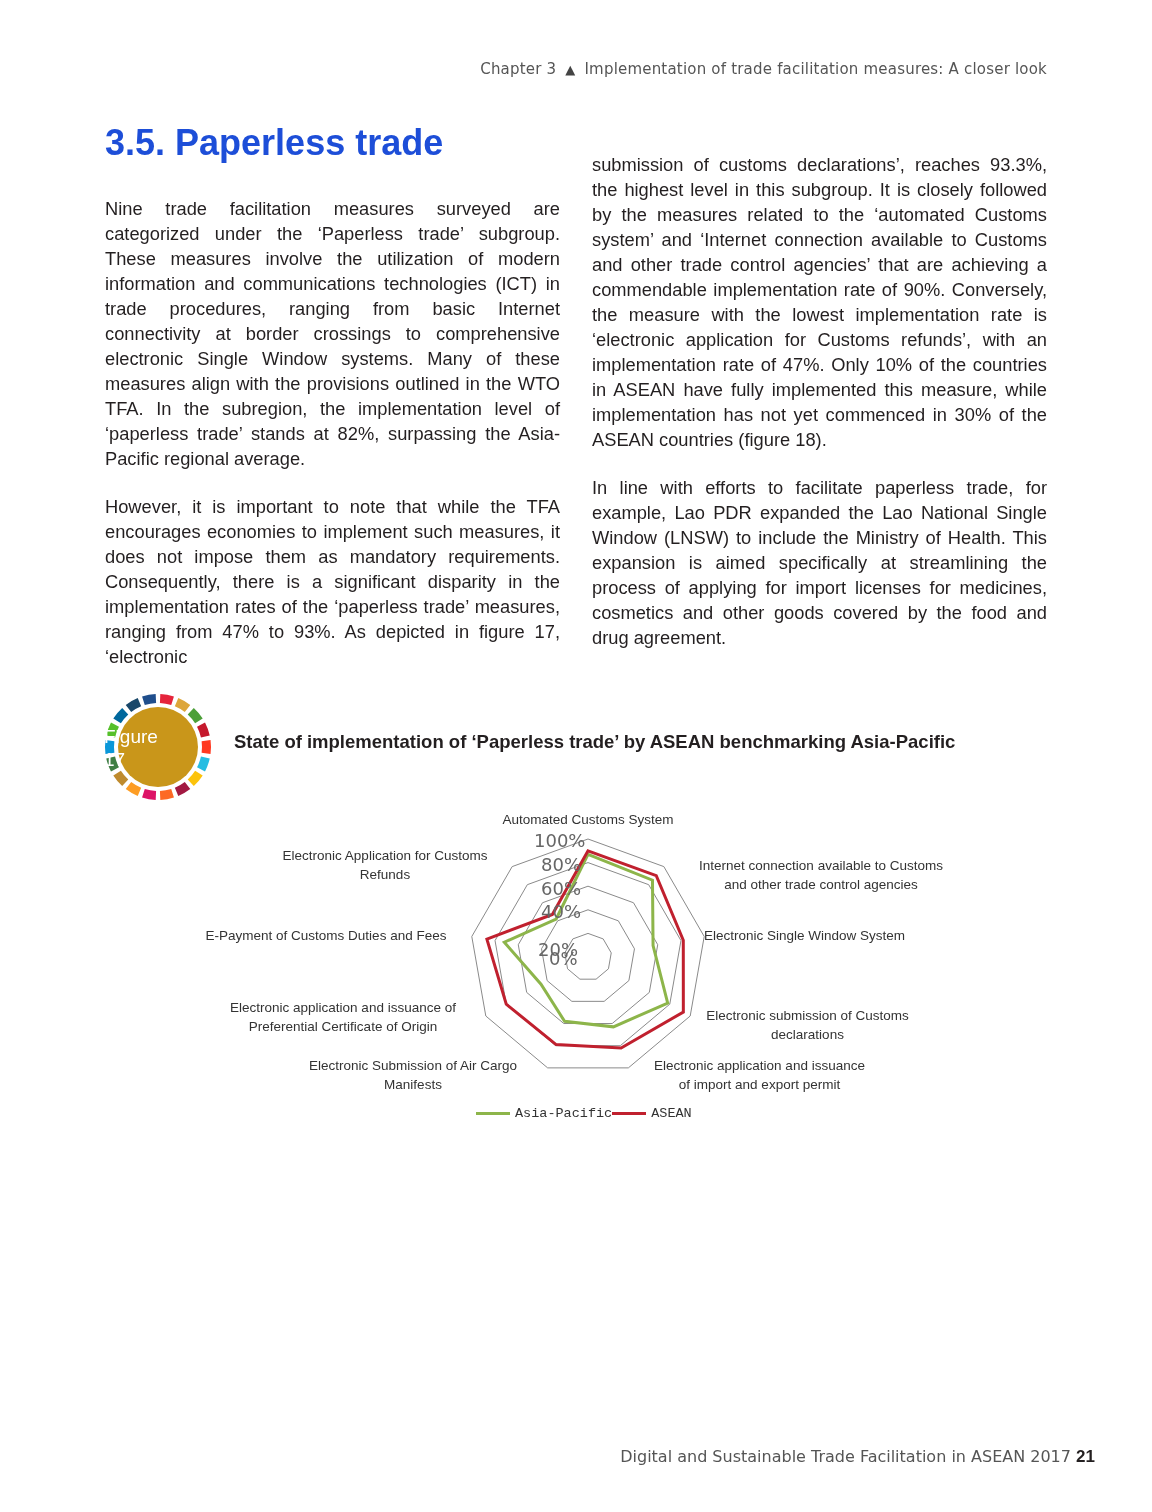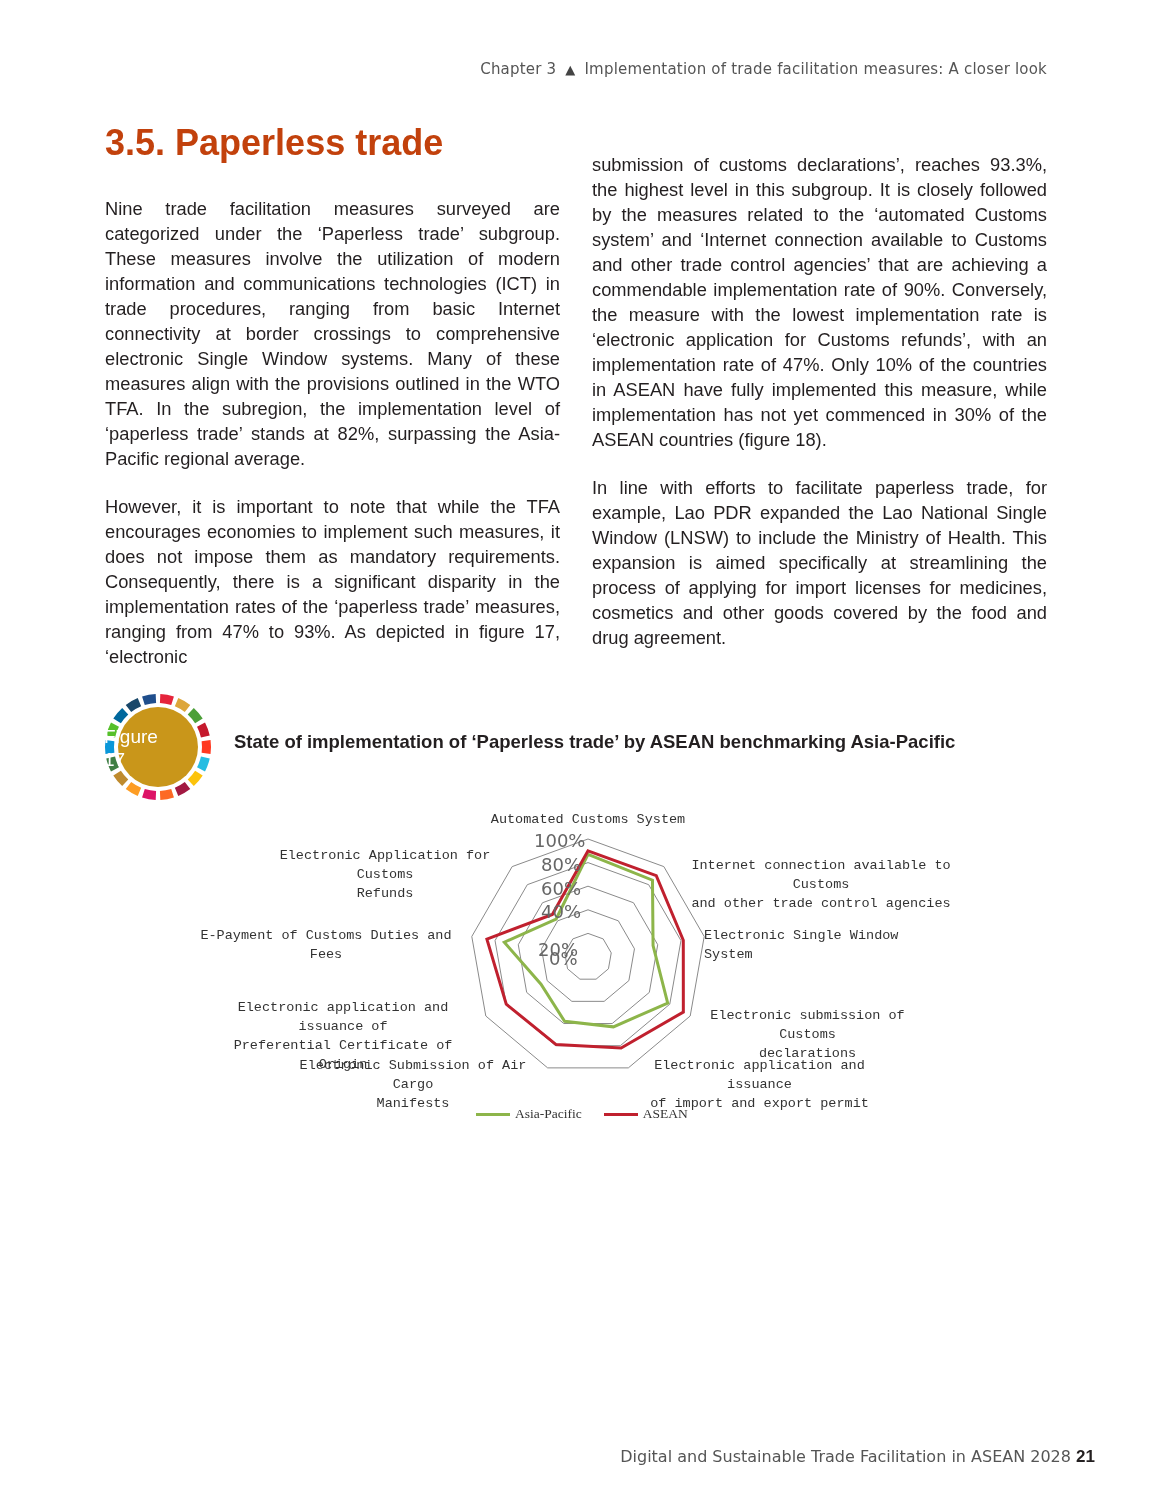--- a/index.html
+++ b/index.html
@@ -3,30 +3,30 @@
 <meta charset="utf-8">
 <style>
   html, body { margin: 0; padding: 0; background: #ffffff; }
   body { width: 1152px; height: 1512px; position: relative; overflow: hidden; font-family: "Liberation Sans", sans-serif; color: #231f20; }
   .running-head { position: absolute; top: 60px; right: 105px; font-size: 16px; color: #555; letter-spacing: 0.2px; font-family: "DejaVu Sans", sans-serif; font-size: 15px; }
   .running-head .tri { font-size: 13px; margin: 0 4px; color: #444; }
   .col { position: absolute; width: 455px; font-size: 18.3px; line-height: 25px; text-align: justify; }
   .col-left { left: 105px; top: 196px; }
   .col-right { left: 592px; top: 128px; margin-top: 24px; }
   .col p { margin: 0 0 23px 0; }
-  .section-title { position: absolute; left: 105px; top: 122px; font-size: 36px; font-weight: bold; color: #c2410c; margin: 0; }
+  .section-title { position: absolute; left: 105px; top: 122px; font-size: 36px; font-weight: bold; color: #1d4ed8; margin: 0; }
   .figure-badge { position: absolute; left: 104px; top: 693px; width: 108px; height: 108px; }
   .figure-badge svg { position: absolute; left: 0; top: 0; }
   .figure-badge .badge-text { position: absolute; left: 0; top: 32px; width: 108px; text-align: left; color: #fff; font-weight: normal; font-size: 19px; line-height: 23px; }
   .figure-title { position: absolute; left: 234px; top: 731px; font-size: 18.5px; font-weight: bold; color: #231f20; }
   .chart-wrap { position: absolute; left: 180px; top: 800px; width: 800px; height: 340px; }
   .chart-wrap svg { position: absolute; left: 0; top: 0; }
-  .axis-label { position: absolute; font-size: 14.5px; line-height: 19px; color: #333; text-align: center; font-family: Liberation Mono, monospace; font-size: 13.5px; }
+  .axis-label { position: absolute; font-size: 14.5px; line-height: 19px; color: #333; text-align: center; font-family: Liberation Sans, sans-serif; font-size: 13.5px; }
   .tick-label { position: absolute; font-size: 18px; color: #666; font-family: "DejaVu Sans", sans-serif; }
-  .legend { position: absolute; left: 296px; top: 306px; font-size: 13.5px; color: #333; display: flex; gap: 22px; align-items: flex-end; font-family: Liberation Serif, serif; }
+  .legend { position: absolute; left: 296px; top: 306px; font-size: 13.5px; color: #333; display: flex; align-items: flex-end; font-family: Liberation Mono, monospace; }
   .legend-item { display: flex; align-items: center; gap: 5px; }
   .legend-swatch { display: inline-block; width: 34px; height: 3px; }
   .footer { position: absolute; right: 57px; top: 1447px; font-family: "DejaVu Sans", sans-serif; font-size: 16px; color: #555; }
   .footer .page-num { font-weight: bold; color: #231f20; font-family: "Liberation Sans", sans-serif; font-size: 17px; }
 </style>
 </head>
 <body>
 
 <div class="running-head">
   <span>Chapter 3</span>
@@ -132,15 +132,15 @@
       <span>Asia-Pacific</span>
     </span>
     <span class="legend-item">
       <span class="legend-swatch" style="background:#c0202e;"></span>
       <span>ASEAN</span>
     </span>
   </div>
 </div>
 
 <div class="footer">
-  <span>Digital and Sustainable Trade Facilitation in ASEAN 2028</span>
+  <span>Digital and Sustainable Trade Facilitation in ASEAN 2017</span>
   <span class="page-num">21</span>
 </div>
 
 </body></html>

